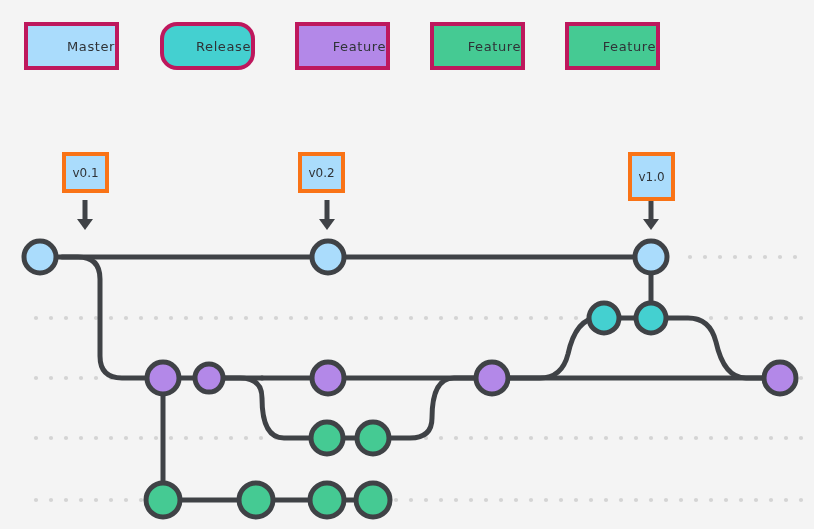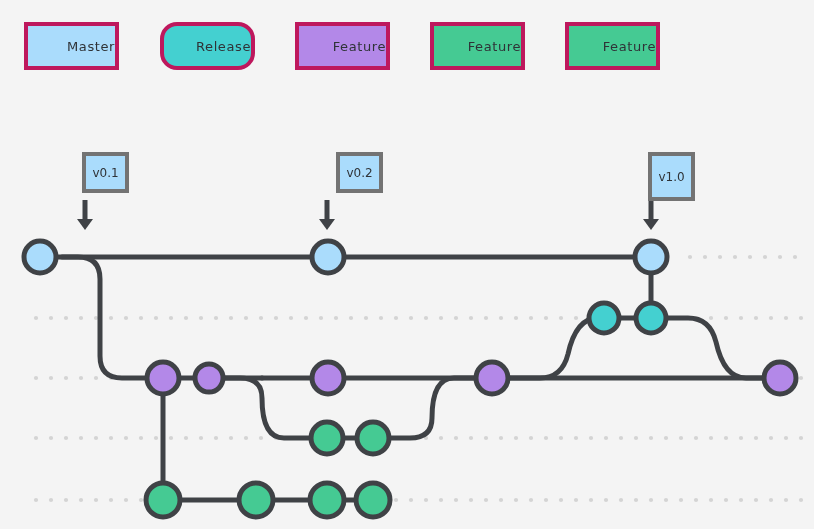--- a/index.html
+++ b/index.html
@@ -31,26 +31,25 @@
   }
   .legend-label {
     font-size: 13px;
     color: #2f3337;
     letter-spacing: 0.6px;
     font-family: "DejaVu Sans", sans-serif;
   }
   .tag-box {
     position: absolute;
     box-sizing: border-box;
-    border: 4px solid #737373;
+    border: 4px solid #f97316;
     background: #aadcfc;
     display: flex;
     align-items: center;
     justify-content: center;
-    margin-left: 20px;
   }
   .tag-label {
     font-size: 12px;
     color: #2f3337;
     font-family: "DejaVu Sans", sans-serif;
   }
 </style>
 </head>
 <body>
 
@@ -332,19 +331,19 @@
       <span class="legend-label">Feature</span>
     </div>
     <div class="legend-box" style="left: 565px; top: 22px; width: 95px; height: 48px; background: rgb(69, 202, 147);">
       <span class="legend-label">Feature</span>
     </div>
   </div>
 <div id="tag-layer">
     <div class="tag-box" style="left: 62px; top: 152px; width: 47px; height: 41px;">
       <span class="tag-label">v0.1</span>
     </div>
-    <div class="tag-box" style="left: 316px; top: 152px; width: 47px; height: 41px;">
+    <div class="tag-box" style="left: 298px; top: 152px; width: 47px; height: 41px;">
       <span class="tag-label">v0.2</span>
     </div>
     <div class="tag-box" style="left: 628px; top: 152px; width: 47px; height: 49px;">
       <span class="tag-label">v1.0</span>
     </div>
   </div>
 
 </body></html>

